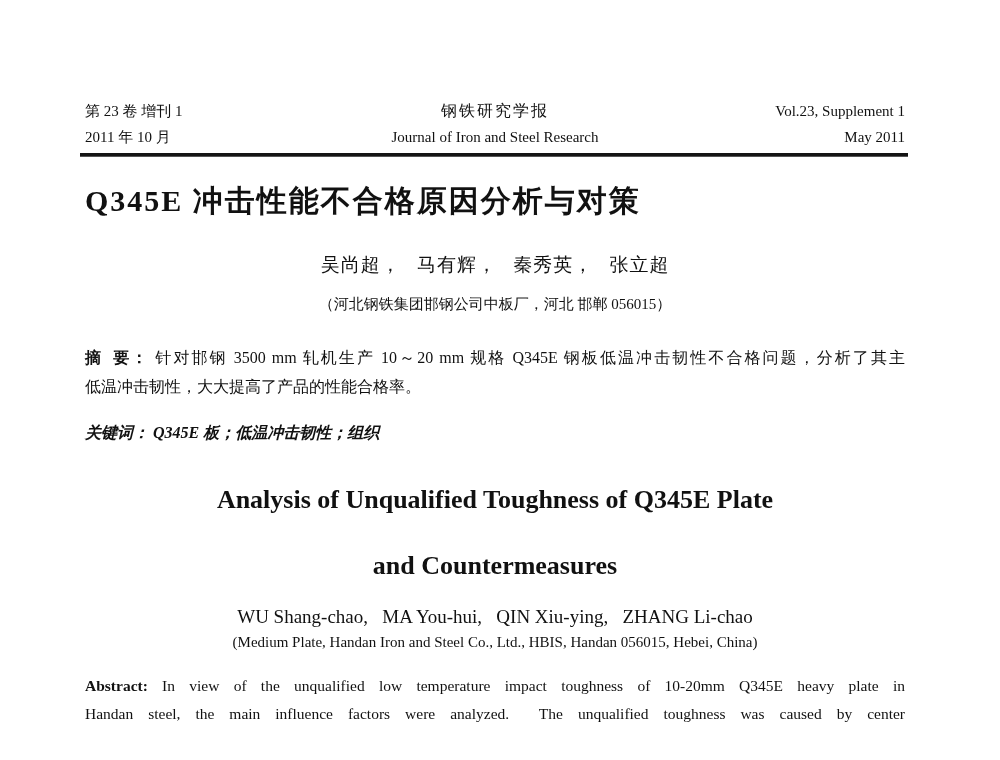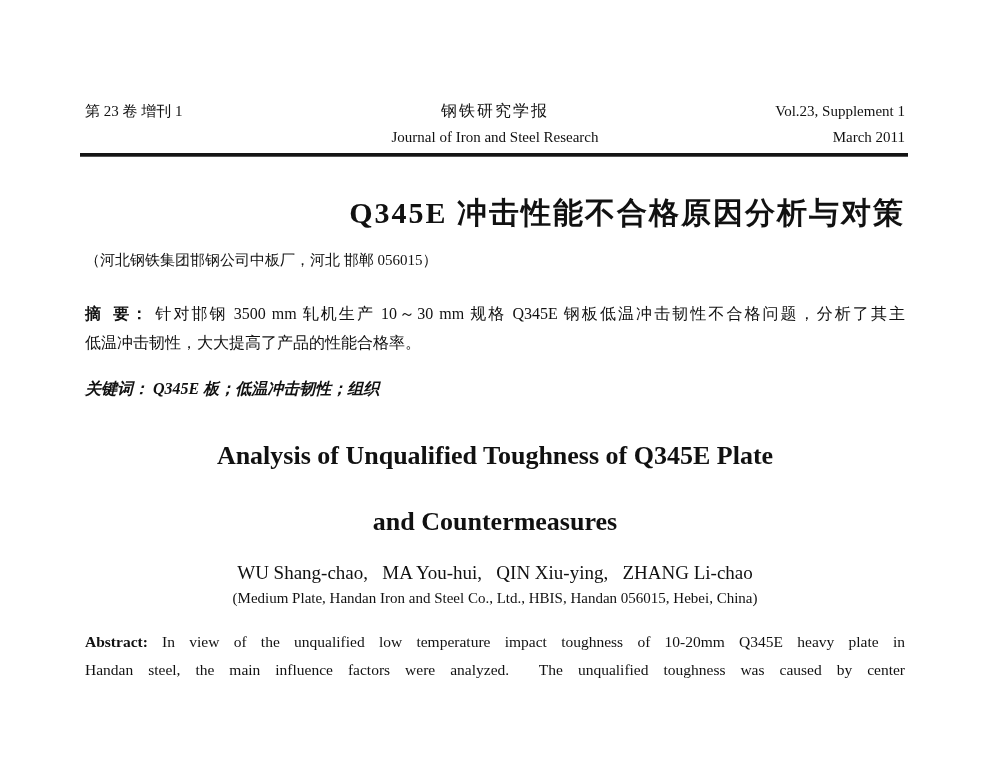--- a/index.html
+++ b/index.html
@@ -42,35 +42,35 @@
   .header-rule {
     margin-top: 3px;
     margin-left: -5px;
     width: 828px;
     height: 3px;
     background: #141414;
     border-bottom: 1px solid #555;
   }
   
   .cn-title {
-    margin: 36px 0 0 0;
-    text-align: right;
+    margin: 24px 0 0 0;
+    text-align: left;
     font-size: 30px;
     font-weight: bold;
     letter-spacing: 2px;
   }
   .cn-authors {
     margin-top: 30px;
     text-align: center;
     font-size: 19px;
     letter-spacing: 1px;
   }
   .cn-affil {
     margin-top: 17px;
-    text-align: left;
+    text-align: center;
     font-size: 15px;
   }
   .cn-abstract {
     margin-top: 29px;
     font-size: 16px;
     line-height: 29px;
   }
   .line { white-space: pre-wrap; }
   .line.full {
     text-align: justify;
@@ -111,37 +111,39 @@
 </style>
 </head>
 <body>
 
 <div class="page">
   <div class="content">
 
     <div class="journal-header">
       <div class="h-left">
         <div>第 23 卷  增刊 1</div>
+        <div>2011 年 10 月</div>
       </div>
       <div class="h-center">
         <div class="cjk">钢铁研究学报</div>
         <div>Journal of Iron and Steel Research</div>
       </div>
       <div class="h-right">
         <div>Vol.23, Supplement 1</div>
-        <div>March 2011</div>
+        <div>May 2011</div>
       </div>
     </div>
     <div class="header-rule"></div>
 
     <h1 class="cn-title">Q345E 冲击性能不合格原因分析与对策</h1>
+    <div class="cn-authors">吴尚超，  马有辉，  秦秀英，  张立超</div>
     <div class="cn-affil">（河北钢铁集团邯钢公司中板厂，河北 邯郸  056015）</div>
 
     <div class="cn-abstract">
-      <div class="line full"><span class="label-bold">摘 要： </span><span>针对邯钢 3500 mm 轧机生产 10～30 mm 规格 Q345E 钢板低温冲击韧性不合格问题，分析了其主</span></div>
+      <div class="line full"><span class="label-bold">摘 要： </span><span>针对邯钢 3500 mm 轧机生产 10～20 mm 规格 Q345E 钢板低温冲击韧性不合格问题，分析了其主</span></div>
       <div class="line">低温冲击韧性，大大提高了产品的性能合格率。</div>
       <div class="line keywords-line"><span class="label-bold">关键词： </span><span>Q345E 板；低温冲击韧性；组织</span></div>
     </div>
 
     <div class="en-title-1">Analysis of Unqualified Toughness of Q345E Plate</div>
     <div class="en-title-2">and Countermeasures</div>
     <div class="en-authors">WU Shang-chao,  MA You-hui,  QIN Xiu-ying,  ZHANG Li-chao</div>
     <div class="en-affil">(Medium Plate, Handan Iron and Steel Co., Ltd., HBIS, Handan 056015, Hebei, China)</div>
 
     <div class="en-abstract">

